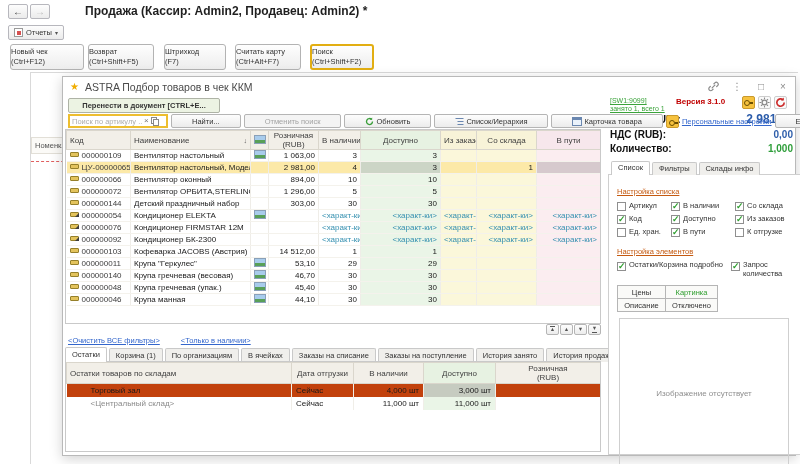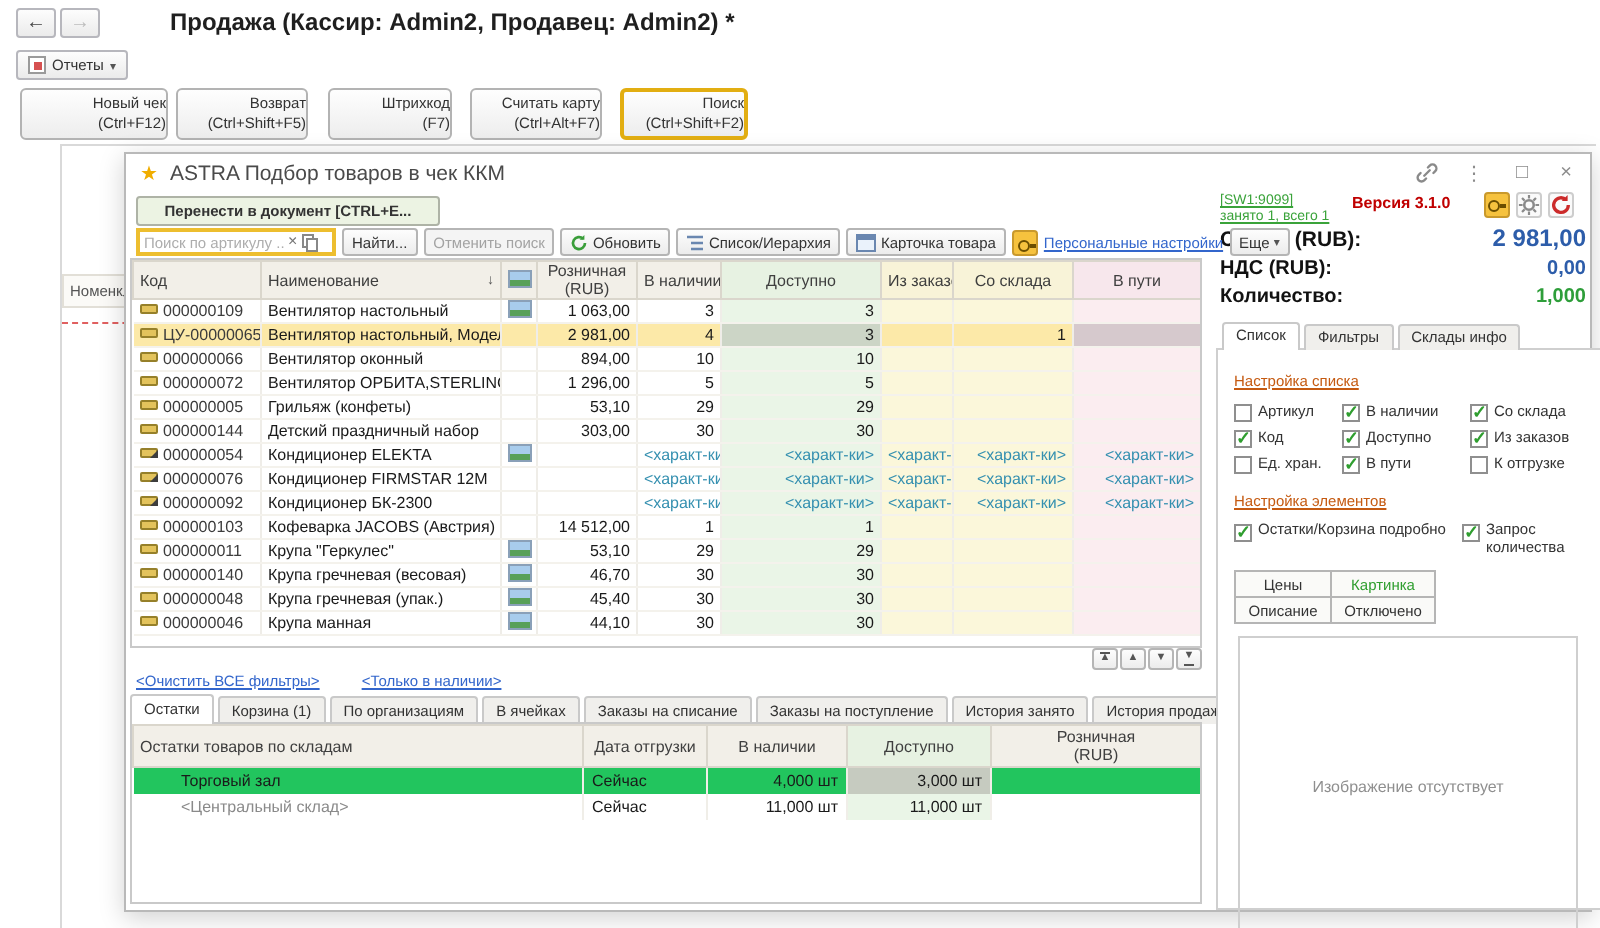--- a/index.html
+++ b/index.html
@@ -10,21 +10,21 @@
 
 
 .navbtn{width:20px;height:15px;border:1px solid #b7b7bd;border-radius:2px;background:linear-gradient(#fdfdfd,#ebebeb);font-size:10px;line-height:13px;text-align:center;color:#444;display:inline-block}
 .navbtn.dis{color:#bdbdbd}
 #page-title{font-size:12px;font-weight:bold;color:#1f1f1f;white-space:nowrap}
 .smallbtn{height:15px;display:inline-flex;align-items:center;gap:3px;padding:0 5px;border:1px solid #b7b7bd;border-radius:2px;background:linear-gradient(#fdfdfd,#ebebeb);font-size:7.5px;color:#333}
 .rep-ic{width:9px;height:9px;border:1px solid #9a9a9a;background:#fff;position:relative;flex:none}
 .rep-ic::after{content:"";position:absolute;left:2px;top:2px;width:4px;height:4px;background:#d65050}
 .drop{font-size:6px;color:#555}
 #main-toolbar{display:flex;align-items:flex-start}
-.tbtn{display:flex;flex-direction:column;align-items:flex-end;justify-content:center;height:26px;background:linear-gradient(#fefefe,#ededed);border:1px solid #b3b3b3;border-radius:3px;font-size:7.5px;color:#333;line-height:1.3;white-space:nowrap}
+.tbtn{display:flex;flex-direction:column;align-items:flex-start;justify-content:center;height:26px;background:linear-gradient(#fefefe,#ededed);border:1px solid #b3b3b3;border-radius:3px;font-size:7.5px;color:#333;line-height:1.3;white-space:nowrap}
 .tbtn.hl{border:2px solid #e2ae12}
 .tbtn:nth-child(1){width:74px}
 .tbtn:nth-child(2){width:66px;margin-left:4px}
 .tbtn:nth-child(3){width:62px;margin-left:10px}
 .tbtn:nth-child(4){width:66px;margin-left:9px}
 .tbtn:nth-child(5){width:64px;margin-left:9px}
 
 
 #bg-form-line-top{left:30px;top:72px;width:768px;height:1px;background:#d9d9d9}
 #bg-form-line-left{left:30px;top:72px;width:1px;height:392px;background:#d9d9d9}
@@ -38,21 +38,21 @@
 #dlg-title{font-size:10.5px;color:#4a4a4a;margin-left:6px;white-space:nowrap}
 .tb-ic{margin-left:0;width:18px;height:14px;display:inline-flex;align-items:center;justify-content:center;color:#8c8c8c;font-size:10px}
 #dlg-transfer{left:68px;top:98px;width:152px;height:15px;background:#ecf3e3;border:1px solid #aeb3a6;border-radius:2px;font-size:7.5px;font-weight:bold;color:#333;display:flex;align-items:center;justify-content:center;white-space:nowrap;overflow:hidden}
 
 
 #search-row{left:68px;top:114px;width:540px;height:14px;display:flex;align-items:center;gap:3px}
 #search-box{width:100px;height:14px;border:2px solid #edbe2f;background:#fff;display:flex;align-items:center;padding:0 2px;gap:2px;flex:none}
 #search-box input{border:none;outline:none;width:70px;font-size:7.5px;font-family:"Liberation Sans",sans-serif;color:#333}
 #search-box input::placeholder{color:#adadad}
 .inpic{font-size:8px;color:#777;line-height:1}
-.sbtn{height:14px;display:inline-flex;align-items:center;justify-content:center;gap:2px;padding:0 4px;background:linear-gradient(#fdfdfd,#ececec);border:1px solid #b5b5b5;border-radius:2px;font-size:7.5px;color:#333;white-space:nowrap;flex:none}
+.sbtn{height:14px;display:inline-flex;align-items:center;justify-content:center;gap:2px;padding:0 20px;background:linear-gradient(#fdfdfd,#ececec);border:1px solid #b5b5b5;border-radius:2px;font-size:7.5px;color:#333;white-space:nowrap;flex:none}
 .sbtn.dis{color:#a3a3a3;background:#f4f4f4}
 .linkline{display:inline-flex;align-items:center;gap:3px;flex:none}
 a.lnk{color:#3366cc;text-decoration:underline;font-size:7.5px;white-space:nowrap;cursor:pointer}
 .key-btn{width:13px;height:13px;background:#f6c23e;border:1px solid #c9992c;border-radius:2px;position:relative;flex:none}
 .key-btn::before{content:"";position:absolute;left:2px;top:4px;width:4px;height:4px;border:1.5px solid #6b4e00;border-radius:50%}
 .key-btn::after{content:"";position:absolute;left:8px;top:6px;width:3px;height:2px;background:#6b4e00}
 
 
 #main-table-wrap{left:65px;top:129px;width:536px;height:195px;border:1px solid #c9c9c9;background:#fff;overflow:hidden}
 #main-table{border-collapse:collapse;table-layout:fixed;width:534px;font-size:8px}
@@ -91,21 +91,21 @@
 .btab.active{background:#fff;height:15px;position:relative;z-index:3}
 
 
 #stock-wrap{left:65px;top:361px;width:536px;height:91px;border:1px solid #c9c9c9;background:#fff;overflow:hidden;z-index:2}
 #stock-table{border-collapse:collapse;table-layout:fixed;width:534px;font-size:8px}
 #stock-table th{height:21px;background:#f2efe8;border:1px solid #dad6cc;font-weight:normal;color:#3f3f3f;padding:0 3px;white-space:nowrap}
 #stock-table th.hg{background:#e7f2e2}
 #stock-table td{height:13px;line-height:13px;padding:0 4px;white-space:nowrap;overflow:hidden;border-right:1px solid #f0eee8}
 #stock-table .num{text-align:right}
 #stock-table td.col-g{background:#eaf5e7}
-#stock-table tr.sel td{background:#22c55e}
+#stock-table tr.sel td{background:#c2410c}
 #stock-table tr.sel td.s-available{background:#c6cbc0}
 #stock-table tr.grp td.s-retail{font-weight:bold}
 #stock-table td.muted{color:#8a8a8a}
 .s-ind{padding-left:24px !important}
 .expand{display:inline-block;width:7px;height:7px;border:1px solid #9a9a9a;border-radius:50%;position:relative;margin-right:4px;vertical-align:-1px}
 .expand::after{content:"";position:absolute;left:1px;right:1px;top:2.5px;height:1px;background:#777}
 
 
 a.glnk{color:#3aa33a;text-decoration:underline;font-size:7px;white-space:nowrap;cursor:pointer}
 #rp-version{font-size:8px;font-weight:bold;color:#c00000;white-space:nowrap}
@@ -307,31 +307,20 @@
     <td class="c-name">Вентилятор ОРБИТА,STERLING,ЯП.</td>
     <td class="c-pic" style="text-align:center"></td>
     <td class="c-price num">1 296,00</td>
     <td class="c-stock num">5</td>
     <td class="c-available num col-g">5</td>
     <td class="c-from_orders num col-y"></td>
     <td class="c-from_warehouse num col-y"></td>
     <td class="c-in_transit num col-p"></td>
   </tr>
         <tr>
-    <td class="c-code"><span class="item-icon"></span><span class="code-text">000000005</span></td>
-    <td class="c-name">Грильяж (конфеты)</td>
-    <td class="c-pic" style="text-align:center"></td>
-    <td class="c-price num">53,10</td>
-    <td class="c-stock num">29</td>
-    <td class="c-available num col-g">29</td>
-    <td class="c-from_orders num col-y"></td>
-    <td class="c-from_warehouse num col-y"></td>
-    <td class="c-in_transit num col-p"></td>
-  </tr>
-        <tr>
     <td class="c-code"><span class="item-icon"></span><span class="code-text">000000144</span></td>
     <td class="c-name">Детский праздничный набор</td>
     <td class="c-pic" style="text-align:center"></td>
     <td class="c-price num">303,00</td>
     <td class="c-stock num">30</td>
     <td class="c-available num col-g">30</td>
     <td class="c-from_orders num col-y"></td>
     <td class="c-from_warehouse num col-y"></td>
     <td class="c-in_transit num col-p"></td>
   </tr>

